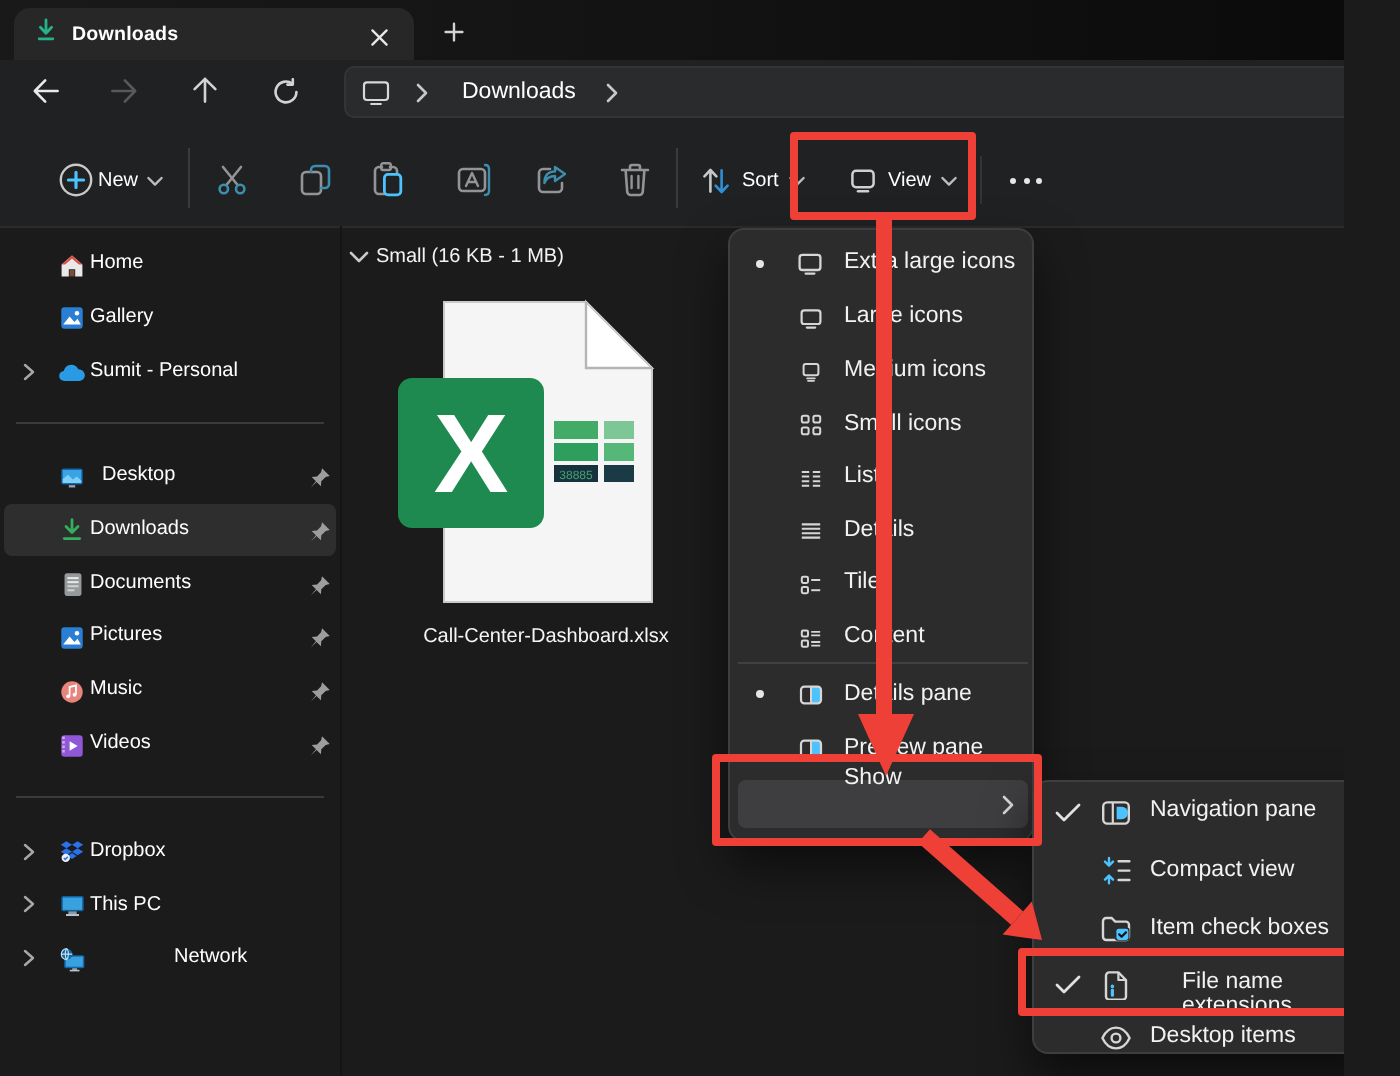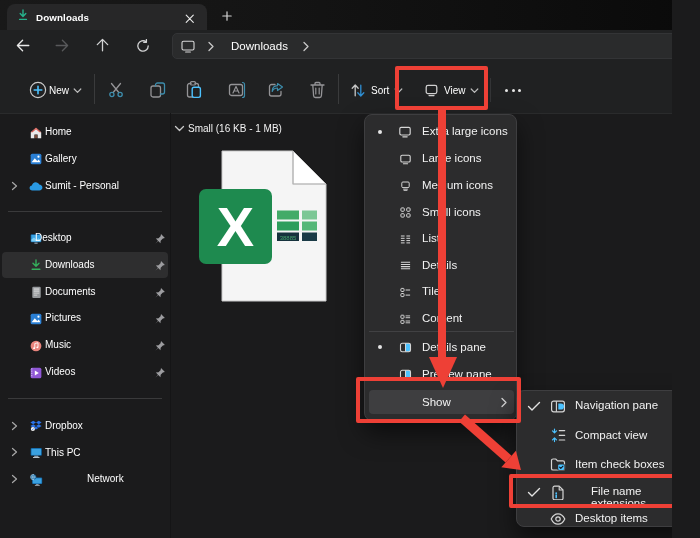--- a/index.html
+++ b/index.html
@@ -173,21 +173,21 @@
     <div class="abs" style="left:8px;top:98px;width:154px;height:1px;background:#3a3a3b;"></div>
 
     <div class="abs" style="left:30px;top:119.5px;width:12px;height:12px;">
       <svg width="12" height="12" viewBox="0 0 15 15">
         <rect x="0.8" y="1.6" width="13.4" height="10" rx="1.4" fill="#1266a5"></rect>
         <rect x="1.7" y="2.5" width="11.6" height="8.2" fill="#39a3e4"></rect>
         <path d="M1.7 8.2 L5 5.5 L8 8.5 L10.5 6.6 L13.3 9 V10.7 H1.7 Z" fill="#7fd0f7"></path>
         <rect x="5.5" y="12" width="4" height="1.4" fill="#9ab"></rect>
       </svg>
     </div>
-    <div class="abs" style="left:35px;top:119px;">Desktop</div>
+    <div class="abs" style="left:51px;top:119px;">Desktop</div>
     <svg class="abs" style="left:154px;top:120px;" width="12" height="12" viewBox="0 0 13 13">
         <path d="M7.6 1.2 L11.8 5.4 L9.6 5.9 L7.2 8.3 L7 11 L4.6 8.6 L1.5 11.7 L4.3 8.3 L2 6 L4.9 5.7 L7.1 3.4 Z" fill="#9d9da0"></path>
       </svg>
 
     <div class="abs" style="left:2px;top:139px;width:166px;height:26px;background:#2e2e2f;border-radius:4px;"></div>
     <div class="abs" style="left:30px;top:146px;width:12px;height:12px;">
       <svg width="12" height="12" viewBox="0 0 14 14">
         <path d="M7 1 V8 M3.5 5 L7 8.5 L10.5 5" stroke="#35b05c" stroke-width="1.6" fill="none" stroke-linecap="round" stroke-linejoin="round"></path>
         <path d="M2.5 12 H11.5" stroke="#35b05c" stroke-width="1.6" stroke-linecap="round"></path>
       </svg>
@@ -311,20 +311,21 @@
       <text x="39.5" y="97" font-family="Liberation Sans, sans-serif" font-size="56" font-weight="bold" fill="#ffffff" text-anchor="middle">X</text>
 
       <rect x="81" y="61.5" width="22" height="9" fill="#43ab68"></rect>
       <rect x="106" y="61.5" width="15" height="9" fill="#7cc795"></rect>
       <rect x="81" y="72.5" width="22" height="9" fill="#2d9e5c"></rect>
       <rect x="106" y="72.5" width="15" height="9" fill="#55b778"></rect>
       <rect x="81" y="83.5" width="22" height="8.5" fill="#16323d"></rect>
       <rect x="106" y="83.5" width="15" height="8.5" fill="#1a3a46"></rect>
       <text x="92" y="90.5" font-family="Liberation Sans, sans-serif" font-size="6" fill="#45a06c" text-anchor="middle">38885</text>
     </svg>
+    <div class="abs" style="left:0px;top:200px;width:206px;text-align:center;font-size:10px;color:#f5f5f5;">Call-Center-Dashboard.xlsx</div>
   </div>
 
   <div class="abs menu" id="vmenu" style="left:364px;top:114px;width:153px;height:307px;">
     <div class="abs" style="left:13px;top:14.5px;width:4px;height:4px;border-radius:50%;background:#e6e6e6;"></div>
     <svg class="abs" style="left:34px;top:10.5px;" width="12" height="12" viewBox="0 0 12 12">
       <rect x="0.8" y="1.4" width="10.4" height="7.6" rx="1.4" stroke="#d6d6d6" stroke-width="1.15" fill="none"></rect>
       <path d="M3.8 10.8 H8.2" stroke="#d6d6d6" stroke-width="1.15" stroke-linecap="round"></path>
     </svg>
     <div class="abs mtext" style="left:57px;top:10px;">Extra large icons</div>
     <svg class="abs" style="left:35px;top:38.5px;" width="11" height="11" viewBox="0 0 11 11">
@@ -374,21 +375,21 @@
       <path d="M6.5 2.3 V10.7" stroke="#d6d6d6" stroke-width="1"></path>
     </svg>
     <div class="abs mtext" style="left:57px;top:226px;">Details pane</div>
     <svg class="abs" style="left:34px;top:253px;" width="13" height="13" viewBox="0 0 13 13">
       <path d="M6.5 2.3 H9.8 A1.7 1.7 0 0 1 11.5 4 V9 A1.7 1.7 0 0 1 9.8 10.7 H6.5 Z" fill="#4cc2ff"></path>
       <rect x="1.5" y="2.3" width="10" height="8.4" rx="1.7" stroke="#d6d6d6" stroke-width="1.1" fill="none"></rect>
       <path d="M6.5 2.3 V10.7" stroke="#d6d6d6" stroke-width="1"></path>
     </svg>
     <div class="abs mtext" style="left:57px;top:253px;">Preview pane</div>
     <div class="abs" style="left:4px;top:275px;width:145px;height:24px;background:#3e3e40;border-radius:4px;"></div>
-    <div class="abs mtext" style="left:57px;top:281px;">Show</div>
+    <div class="abs mtext" style="left:57px;top:268px;">Show</div>
     <svg class="abs" style="left:135px;top:282px;" width="8" height="11" viewBox="0 0 8 11">
       <path d="M2 1.5 L6 5.5 L2 9.5" stroke="#d6d6d6" stroke-width="1.3" fill="none" stroke-linecap="round" stroke-linejoin="round"></path>
     </svg>
   </div>
 
   <div class="abs menu" id="smenu" style="left:516px;top:390px;width:177px;height:137px;border-radius:8px;">
     <svg class="abs" style="left:10px;top:8.5px;" width="14" height="13" viewBox="0 0 14 13">
       <path d="M1.5 6.5 L5 10 L12.5 2.5" stroke="#e2e2e2" stroke-width="1.4" fill="none" stroke-linecap="round" stroke-linejoin="round"></path>
     </svg>
     <svg class="abs" style="left:33px;top:7.5px;" width="16" height="15" viewBox="0 0 16 15">

